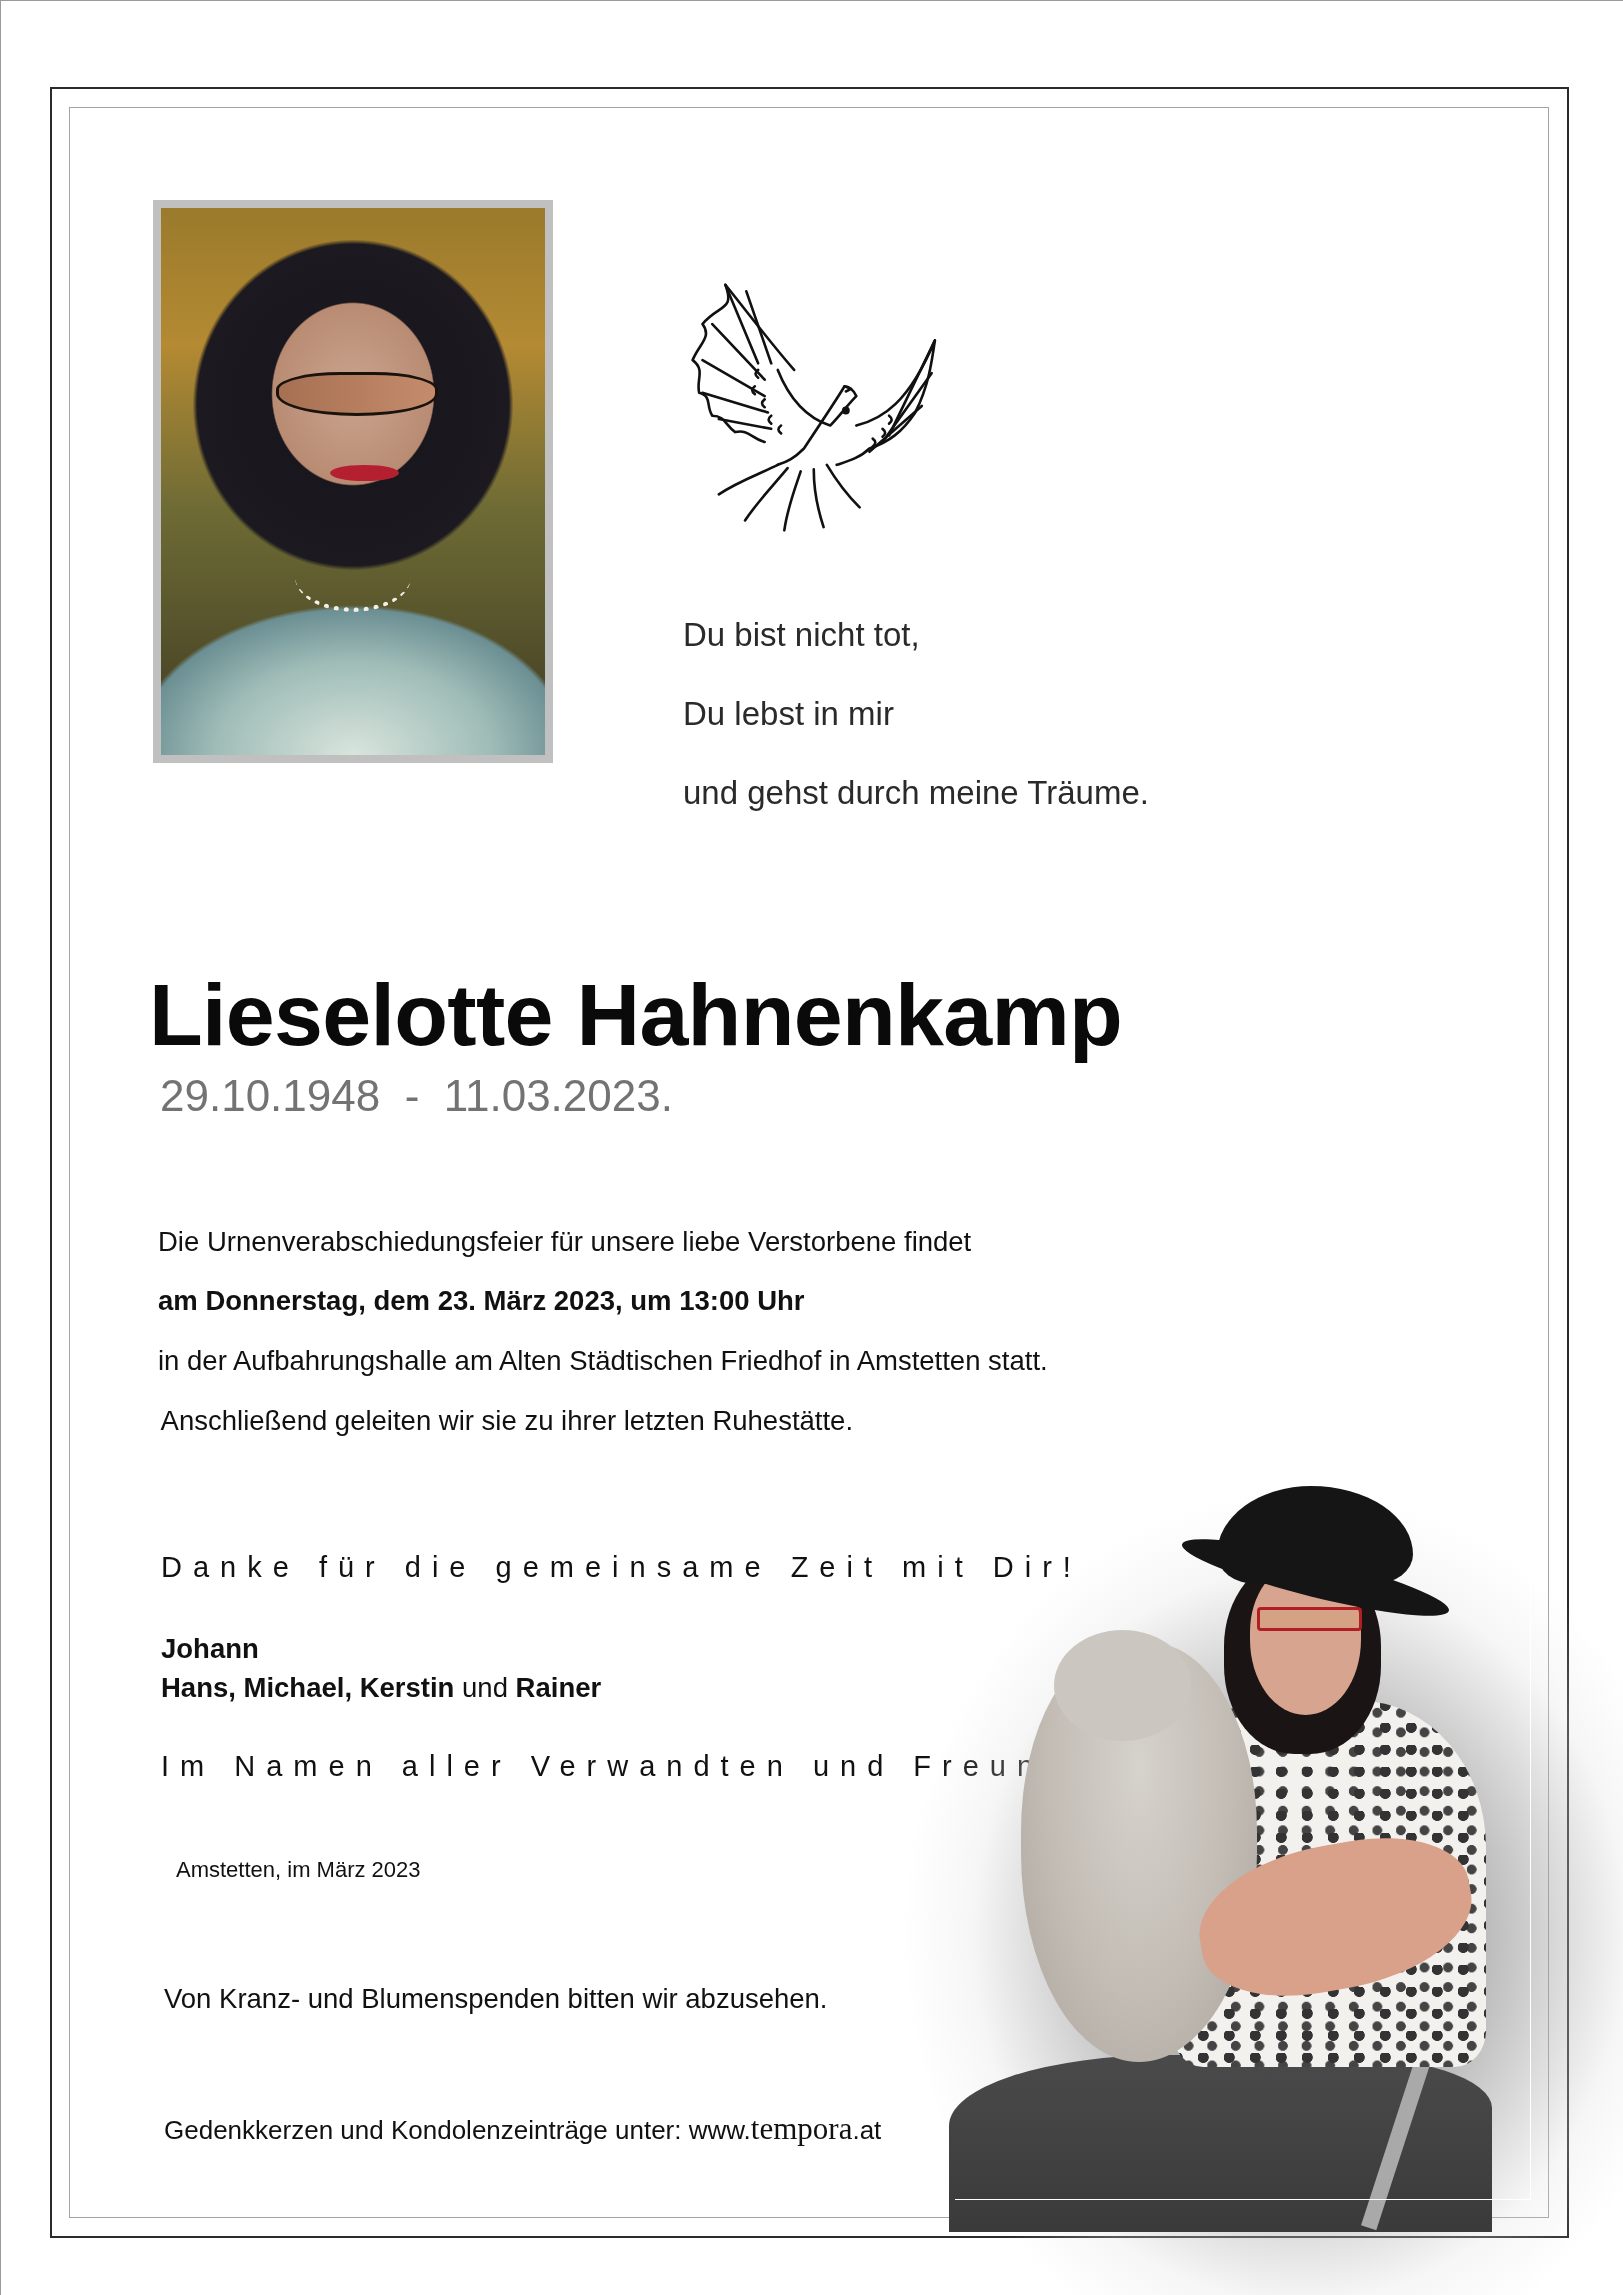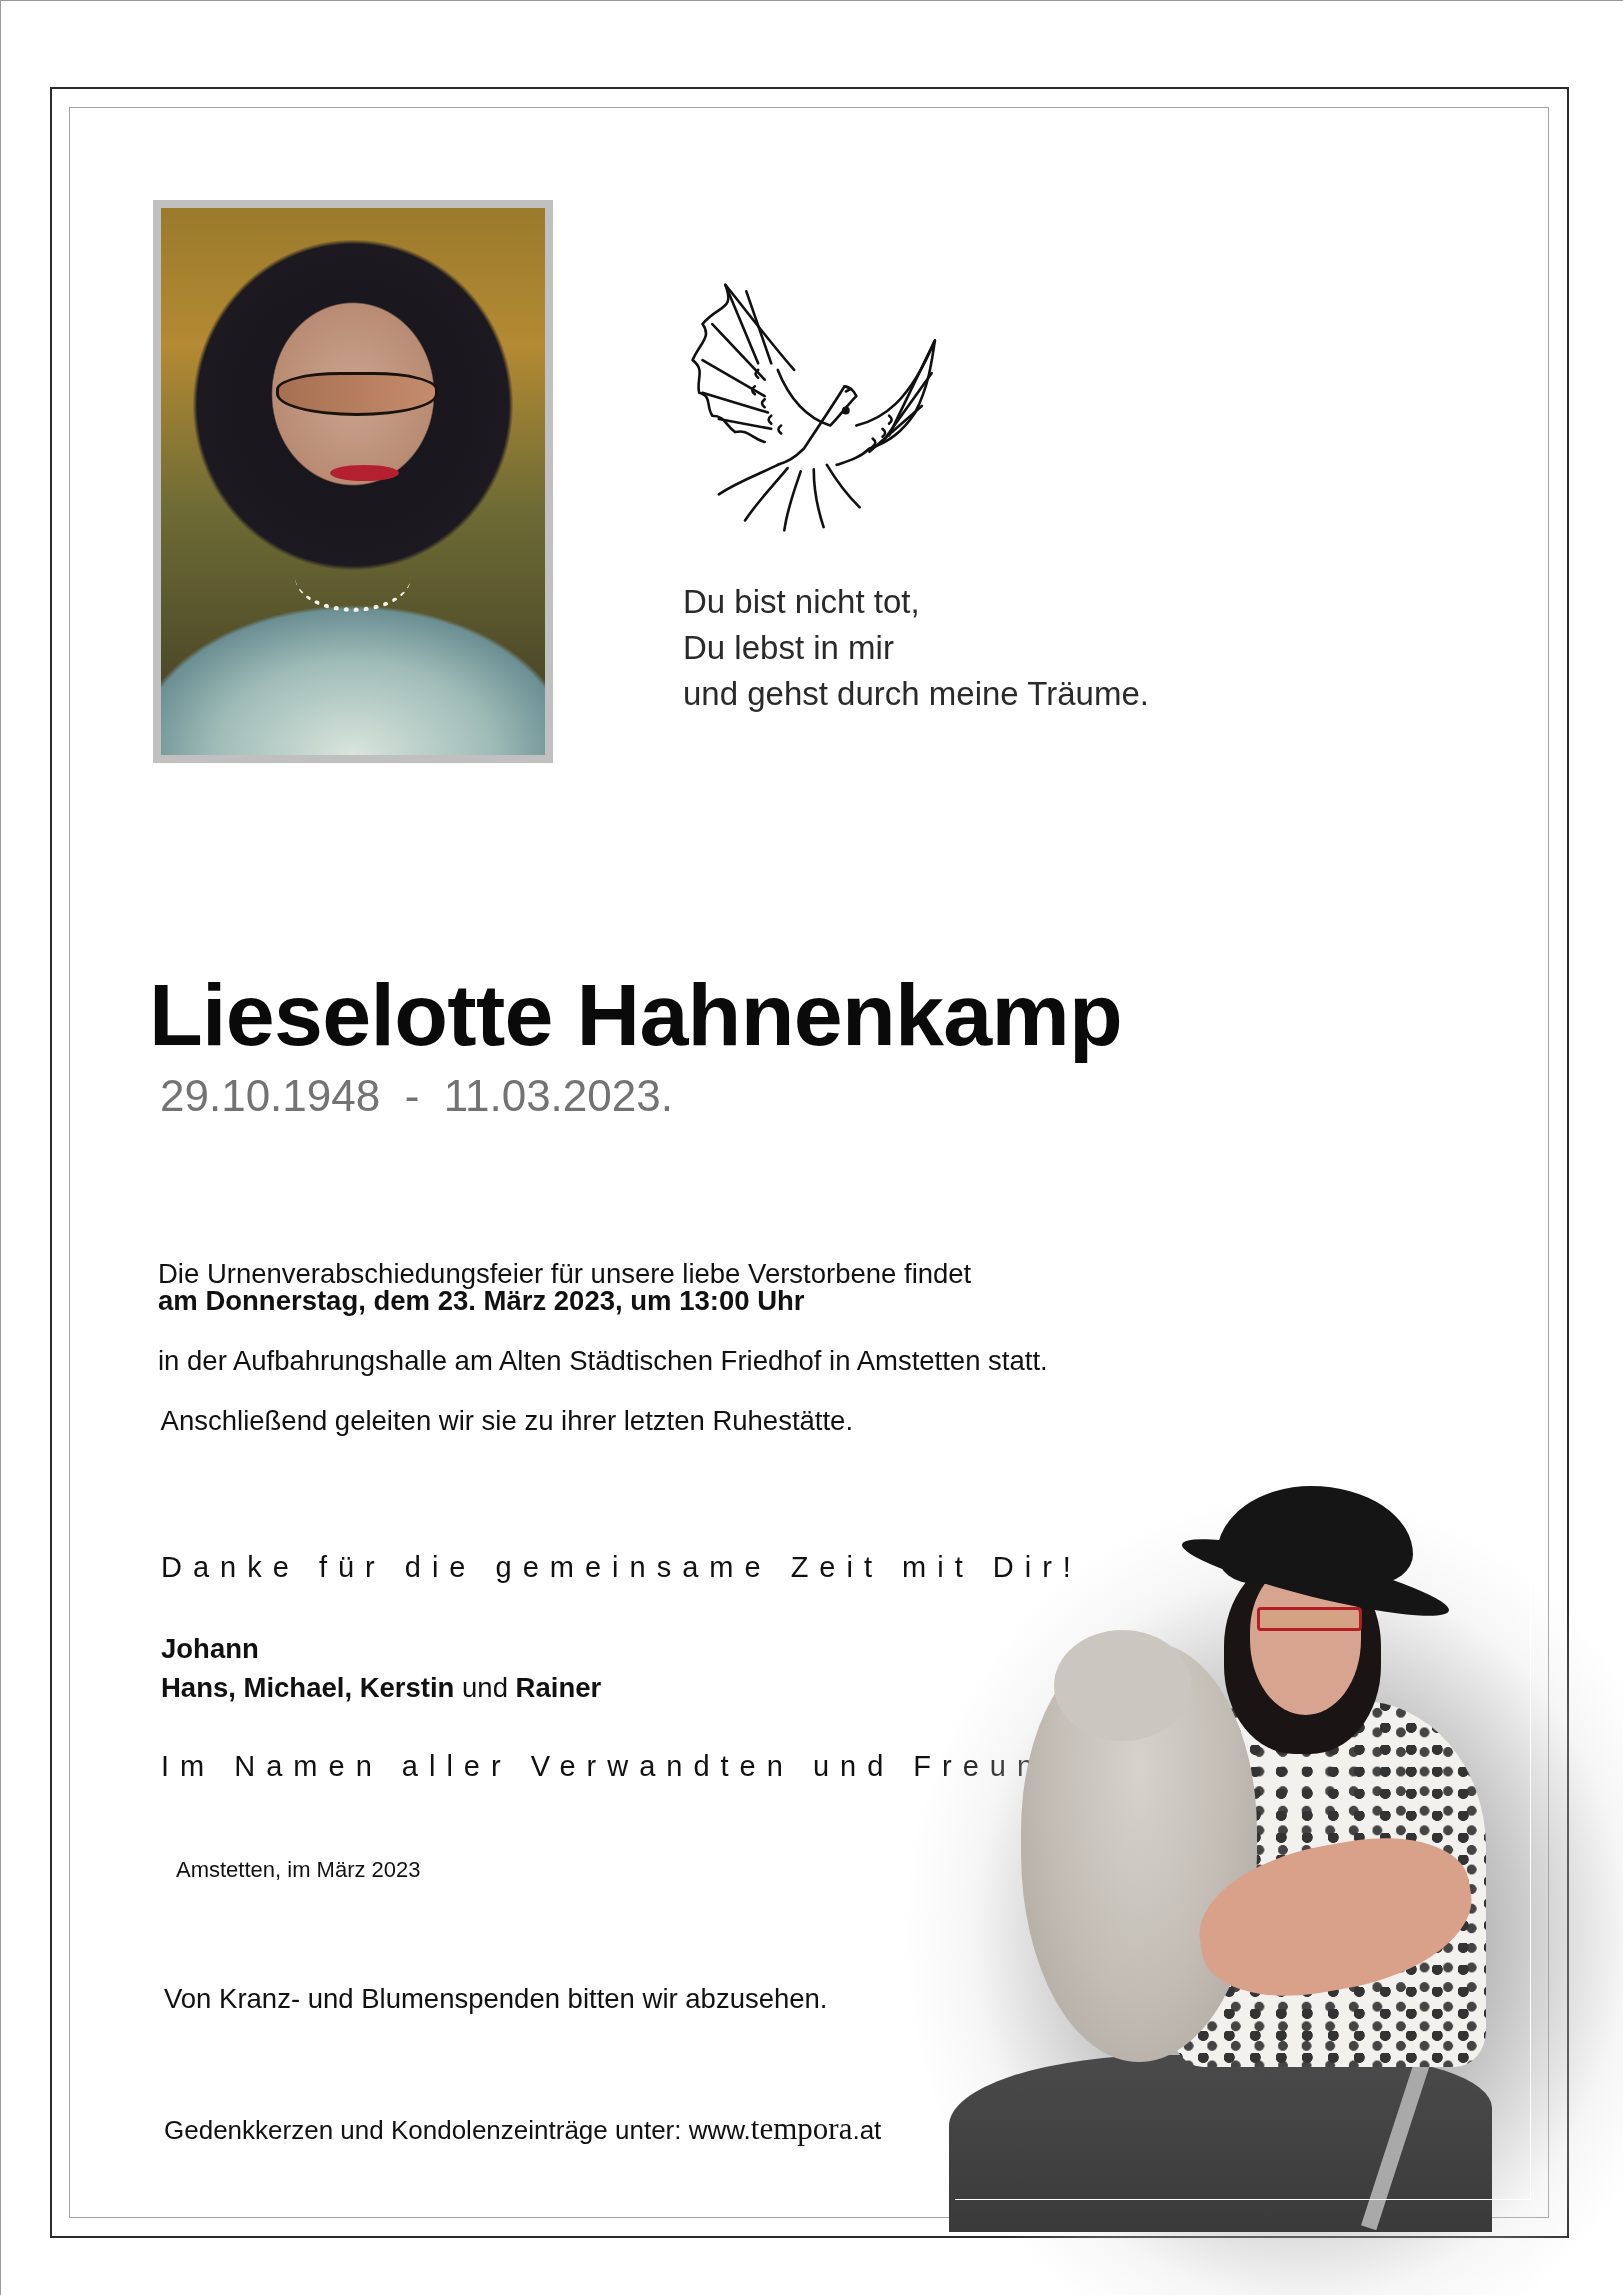--- a/index.html
+++ b/index.html
@@ -58,37 +58,37 @@
   }
 
   
   .dove { position: absolute; left: 673px; top: 265px; width: 275px; height: 272px; }
 
   
   .poem {
     position: absolute; left: 683px; top: 579px;
     font-size: 33px; line-height: 46px; color: #2a2a2a;
   }
-  .poem div { white-space: nowrap; }
+  .poem div { white-space: nowrap; margin-top: 33px; }
 
   
   .name {
     position: absolute; left: 149px; top: 962px;
     font-size: 88px; font-weight: bold; letter-spacing: -0.7px; color: #0a0a0a;
     white-space: nowrap; line-height: 105px;
   }
   .dates {
     position: absolute; left: 160px; top: 1071px;
     font-size: 44px; color: #737373; white-space: pre;
   }
 
   
   .ceremony { position: absolute; left: 158px; top: 1226px; font-size: 27.5px; color: #111; }
   .ceremony div { position: absolute; left: 0; white-space: nowrap; }
-  .ceremony .l1 { top: 0; margin-top: 32px; }
+  .ceremony .l1 { top: 0; }
   .ceremony .l2 { top: 59px; font-weight: bold; }
   .ceremony .l3 { top: 119px; }
   .ceremony .l4 { top: 179px; left: 2.6px; }
 
   .thanks {
     position: absolute; left: 161px; top: 1551px;
     font-size: 29px; letter-spacing: 11px; white-space: nowrap; color: #111;
   }
   .family { position: absolute; left: 161px; top: 1629px; font-size: 27.5px; line-height: 39px; color: #111; }
   .family .b { font-weight: bold; }

